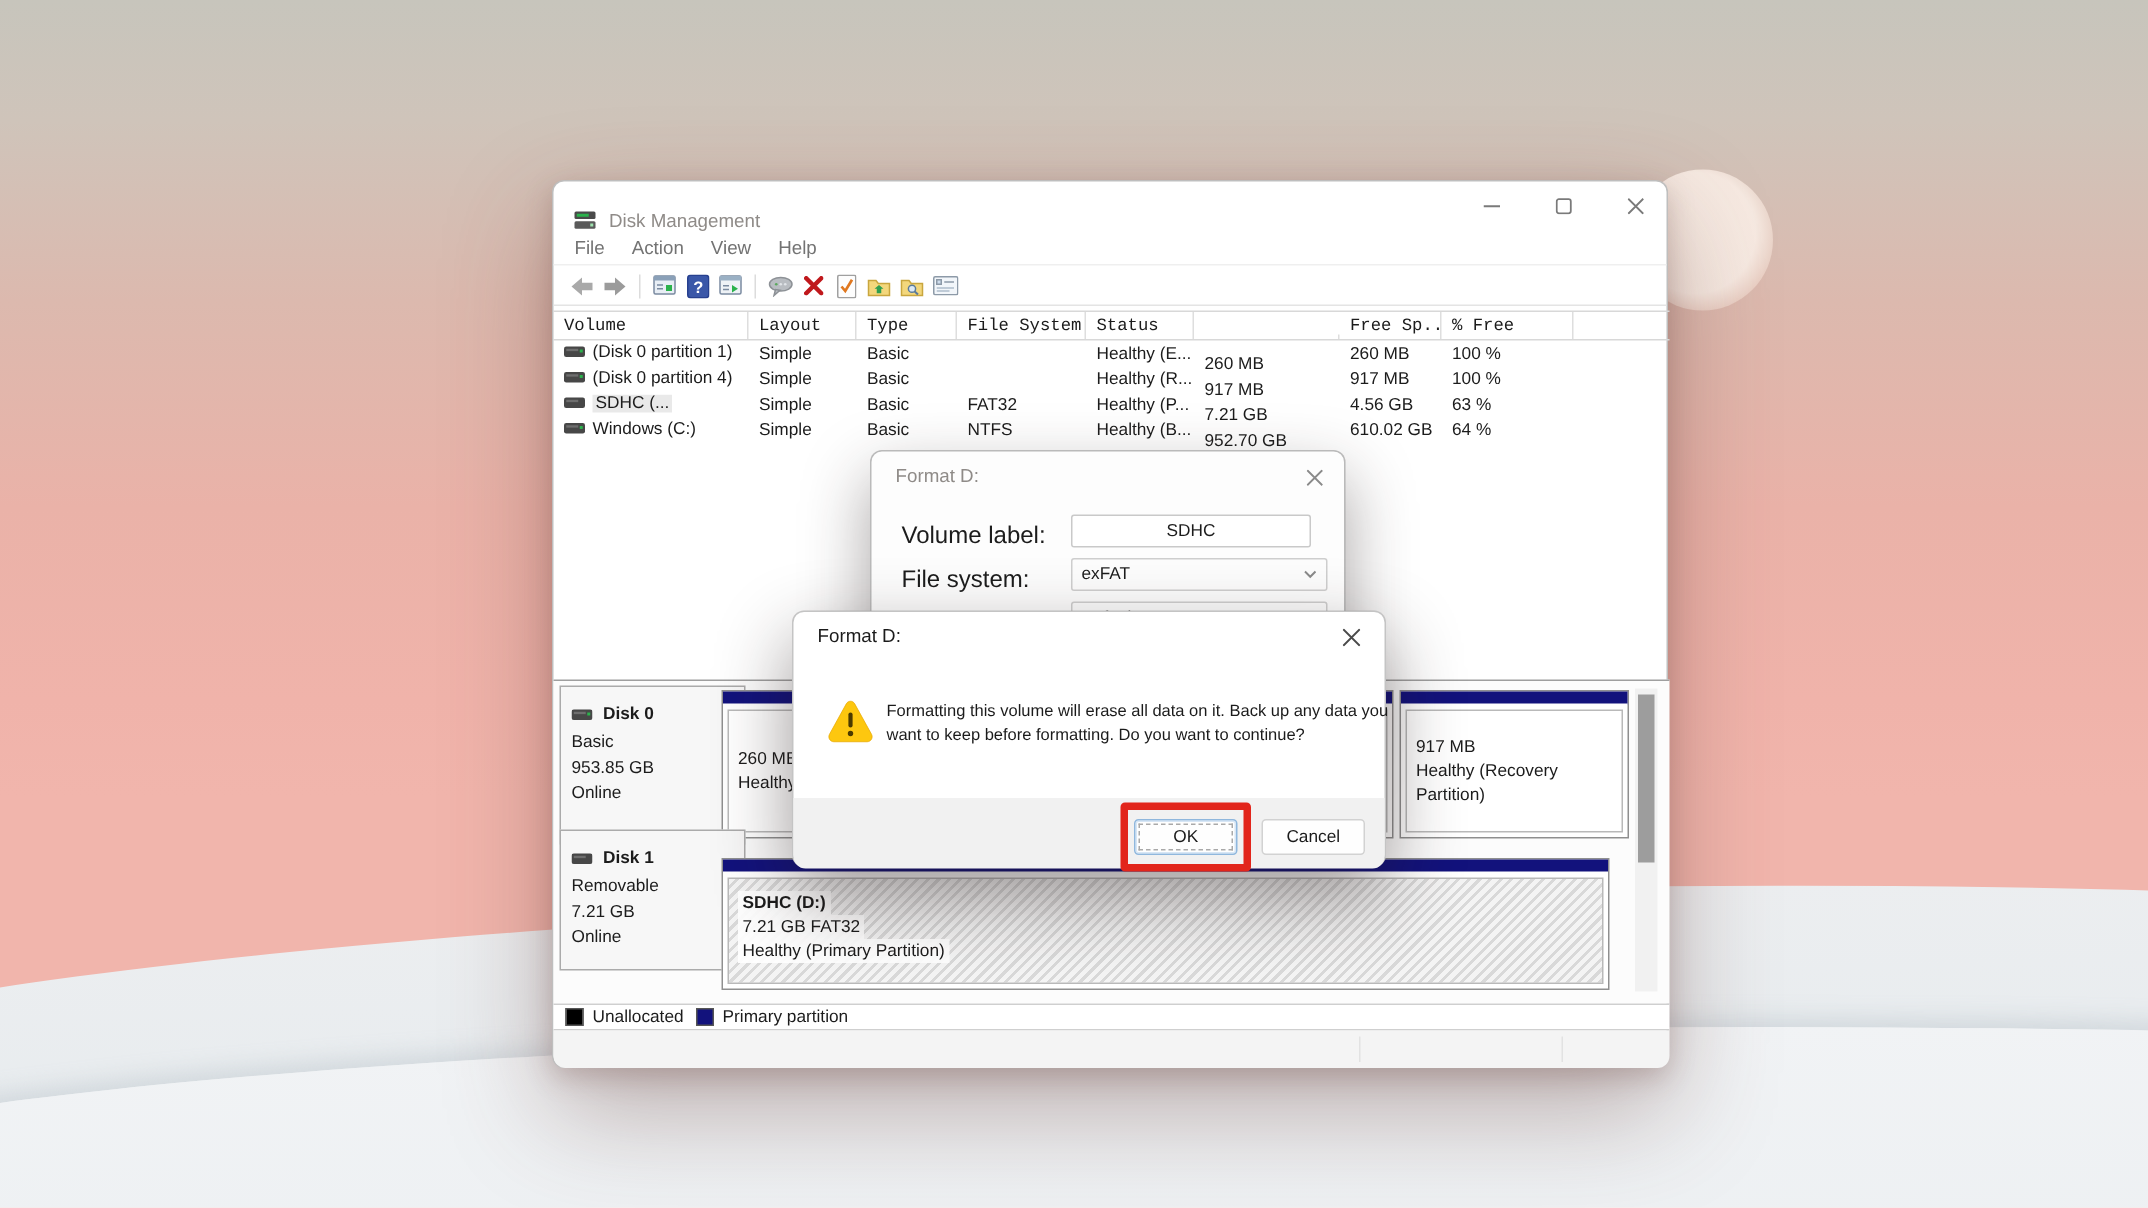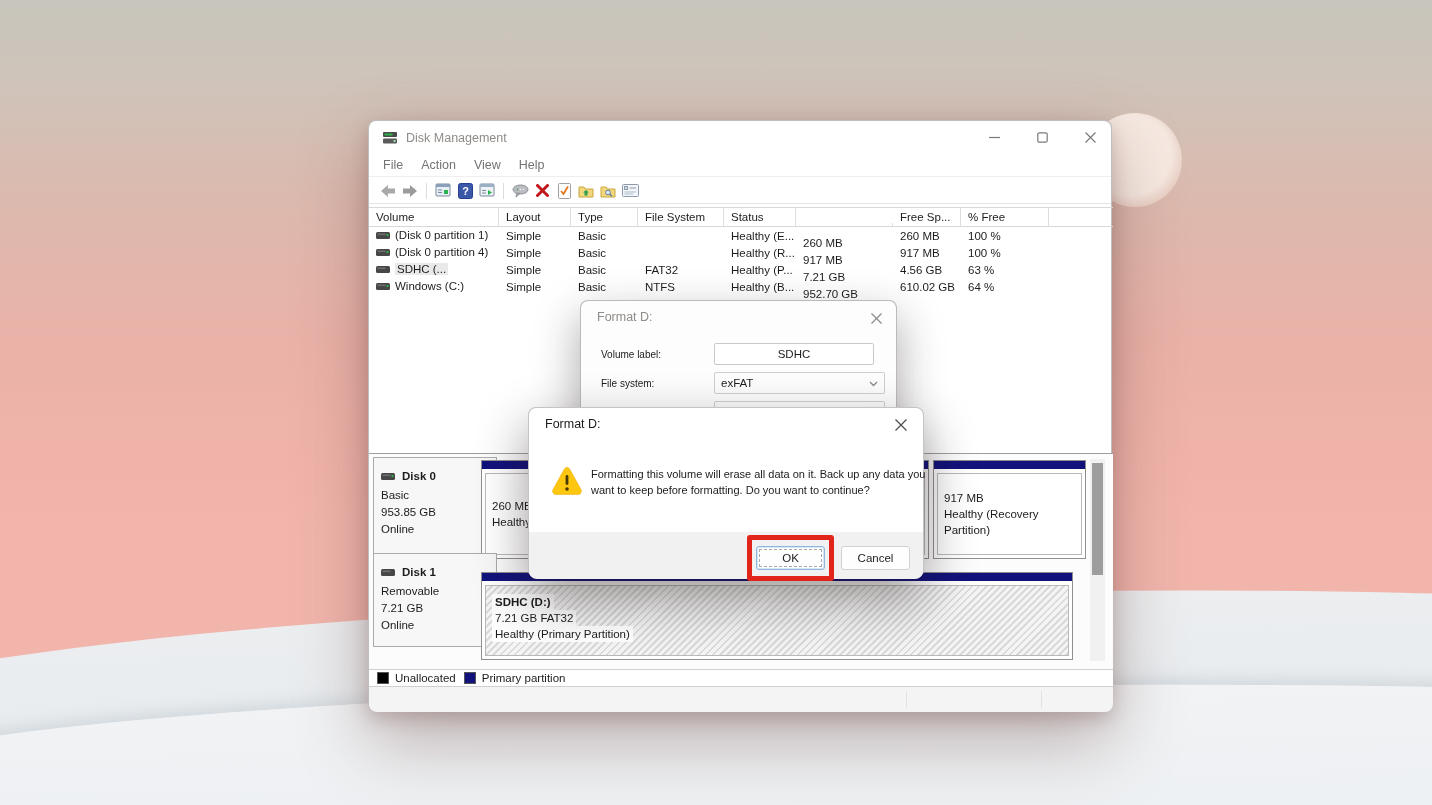--- a/index.html
+++ b/index.html
@@ -17,39 +17,39 @@
     border-radius: 55% 45% 0 0 / 90px 55px 0 0; transform: rotate(-1.6deg); }
   .dune2 { position:absolute; left:-140px; top:688px; width:1900px; height:300px;
     background: linear-gradient(180deg,#f1f3f5 0%, #e9edf0 100%);
     border-radius: 50% 50% 0 0 / 70px 40px 0 0; transform: rotate(-1deg);
     box-shadow: 0 -6px 14px rgba(170,180,190,.35); }
 
   
   .window { position:absolute; left:368px; top:120px; width:744px; height:592px;
     background:#ffffff; border-radius:8px; border:1px solid rgba(70,70,70,.35);
     box-shadow: 0 28px 70px rgba(100,60,55,.38), 0 6px 18px rgba(100,60,55,.25); z-index:2; }
-  .titlebar { position:absolute; left:0; top:0; width:100%; height:33px; display:flex; align-items:center; }
+  .titlebar { position:absolute; left:0; top:0; width:100%; height:33px; display:flex; align-items:flex-end; }
   .title-icon { margin-left:13px; width:16px; height:14px; display:inline-flex; }
   .title-text { margin-left:8px; font-size:12.5px; color:#8f8b88; }
   .win-controls { position:absolute; right:10px; top:0; height:33px; display:flex; align-items:center; gap:26px; }
   .win-btn { width:22px; height:22px; display:flex; align-items:center; justify-content:center; cursor:default; }
 
   .menubar { position:absolute; left:0; top:33px; width:100%; height:23px; display:flex; align-items:center;
     border-bottom:1px solid #efefef; }
   .menu-item { font-size:12.5px; color:#737373; padding:0 9px; }
   .menu-item:first-child { margin-left:5px; }
 
   .toolbar { position:absolute; left:0; top:57px; width:100%; height:26px; display:flex; align-items:center;
     border-bottom:1px solid #e4e4e4; padding-left:8px; }
   .tb-icon { width:20px; height:18px; display:flex; align-items:center; justify-content:center; margin:0 1px; }
   .tb-sep { width:1px; height:16px; background:#dcdcdc; margin:0 5px; }
 
   
   .vol-table { position:absolute; left:0; top:86px; width:744px; }
-  .vt-header { display:flex; height:20px; border-top:1px solid #d8d8d8; border-bottom:1px solid #d8d8d8; }
+  .vt-header { display:flex; height:20px; border-top:1px solid #d8d8d8; border-bottom:1px solid #d8d8d8;font-family:Liberation Mono, monospace; }
   .vt-h { font-size:11.5px; color:#1c1c1c; padding:3px 0 0 7px; border-right:1px solid #dedede; overflow:hidden; white-space:nowrap; }
   .vt-row { display:flex; height:17px; align-items:center; }
   .vt-c { font-size:11.5px; color:#1c1c1c; padding-left:7px; overflow:hidden; white-space:nowrap; }
   .c0{width:130px;} .c1{width:72px;} .c2{width:67px;} .c3{width:86px;} .c4{width:72px;} .c5{width:97px;margin-top:15px;} .c6{width:68px;} .c7{width:88px;} .c8{width:64px; border-right:none;}
   .vol-name { display:inline-flex; align-items:center; gap:5px; }
   .vol-name .hl { background:#e9e9e9; padding:0 2px; }
   .drive-ico { width:14px; height:9px; flex:0 0 auto; }
 
   
   .gfx { position:absolute; left:0; top:332px; width:744px; height:216px; background:#fcfcfc; border-top:1px solid #9f9f9f; }
@@ -69,21 +69,21 @@
     border-top:1px solid #cfcfcf; border-bottom:1px solid #cfcfcf; display:flex; align-items:center; font-size:11.5px; color:#1c1c1c; }
   .swatch { width:12px; height:12px; margin:0 6px 0 8px; border:1px solid #555; }
   .statusbar { position:absolute; left:0; top:566px; width:744px; height:25px; background:#f4f4f4; border-radius:0 0 8px 8px; }
   .sb-sep { position:absolute; top:4px; width:1px; height:17px; background:#e2e2e2; }
 
   
   .dialog { position:absolute; background:#fdfdfd; border-radius:8px; border:1px solid rgba(60,60,60,.35);
     box-shadow: 0 18px 45px rgba(40,30,30,.40); }
   .dlg-title { position:absolute; left:16px; top:9px; font-size:12.5px; }
   .dlg-close { position:absolute; top:9px; width:16px; height:16px; display:flex; align-items:center; justify-content:center; }
-  .fld-label { position:absolute; left:20px; font-size:10px; color:#1c1c1c; }
+  .fld-label { position:absolute; left:20px; font-size:16px; color:#1c1c1c; }
   .txt { position:absolute; left:133px; width:160px; height:22px; border:1px solid #c9c9c9; background:#fff;
     font-family:"Liberation Sans",sans-serif; font-size:11.5px; color:#1c1c1c; padding:0 6px; border-radius:2px;text-align:center; }
   .sel { position:absolute; left:133px; width:171px; height:22px; border:1px solid #cfcfcf; background:#fdfdfd;
     font-size:11.5px; color:#1c1c1c; border-radius:2px; display:flex; align-items:center; padding:0 6px; }
   .sel .chev { position:absolute; right:6px; }
 
   .confirm { position:absolute; left:528px; top:407px; width:396px; height:171px; background:#ffffff;
     border-radius:8px; border:1px solid rgba(60,60,60,.30); box-shadow: 0 20px 50px rgba(35,25,25,.45); z-index:10; }
   .confirm-footer { position:absolute; left:0; top:124px; width:100%; height:47px; background:#f1f1f1; border-radius:0 0 8px 8px; }
   .warn-icon { position:absolute; left:22px; top:57px; width:32px; height:32px; }

